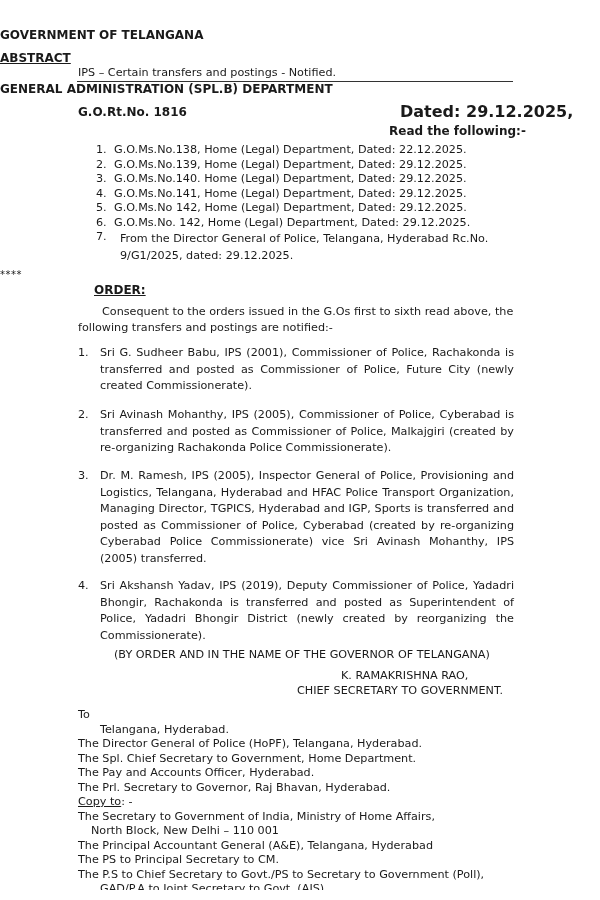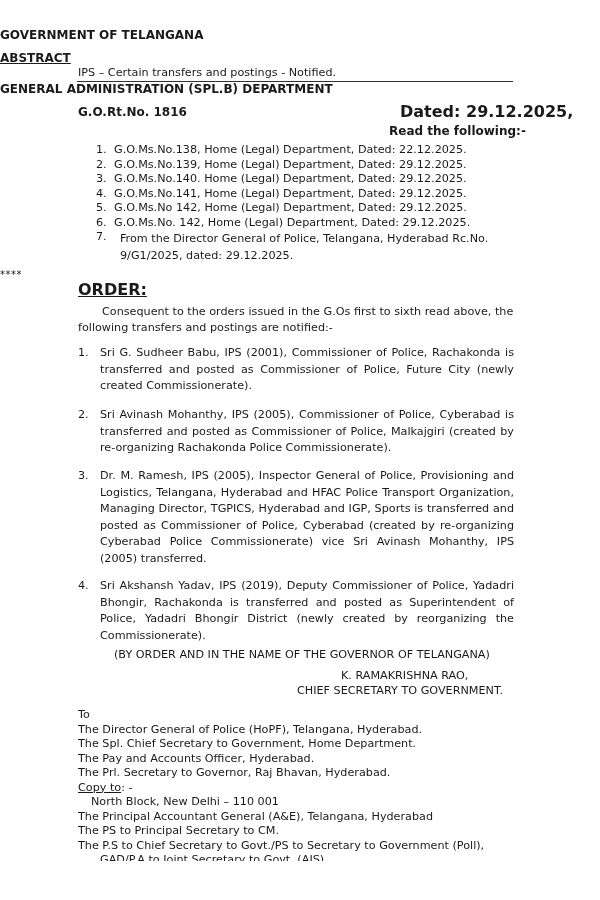--- a/index.html
+++ b/index.html
@@ -40,21 +40,21 @@
 
     .ref-list { position: absolute; top: 143px; left: 96px; width: 420px; }
     .ref-item { display: flex; height: 14.5px; }
     .ref-num { width: 18px; flex: 0 0 18px; }
     .ref-text { white-space: nowrap; }
     .ref-item.wrap { height: auto; }
     .ref-item.wrap .ref-text { white-space: normal; line-height: 17px; margin-left: 6px; }
 
     .stars { top: 268px; left: 0; width: 600px; font-size: 10px; letter-spacing: 0.5px; }
 
-    .order-head { top: 283px; left: 78px; font-size: 16px; }
+    .order-head { top: 283px; left: 94px; font-size: 12px; }
     .intro {
       position: absolute; top: 304px; left: 78px; width: 436px;
       text-indent: 24px; line-height: 16px;
     }
 
     .orders { position: absolute; left: 78px; width: 436px; }
     .order-item { display: flex; position: absolute; left: 0; width: 436px; }
     .order-num { width: 22px; flex: 0 0 22px; line-height: 16.5px; }
     .order-text {
       flex: 1; text-align: justify; line-height: 16.5px;
@@ -140,25 +140,27 @@
       <span class="order-text">Sri Akshansh Yadav, IPS (2019), Deputy Commissioner of Police, Yadadri Bhongir, Rachakonda is transferred and posted as Superintendent of Police, Yadadri Bhongir District (newly created by reorganizing the Commissionerate).</span>
     </div>
   </div>
 
   <div class="abs governor">(BY ORDER AND IN THE NAME OF THE GOVERNOR OF TELANGANA)</div>
   <div class="abs signer">K. RAMAKRISHNA RAO,</div>
   <div class="abs signer-title">CHIEF SECRETARY TO GOVERNMENT.</div>
 
   <div class="dist">
     <div class="dist-line">To</div>
+    <div class="dist-line indent1">Telangana, Hyderabad.</div>
     <div class="dist-line">The Director General of Police (HoPF), Telangana, Hyderabad.</div>
     <div class="dist-line">The Spl. Chief Secretary to Government, Home Department.</div>
     <div class="dist-line">The Pay and Accounts Officer, Hyderabad.</div>
     <div class="dist-line">The Prl. Secretary to Governor, Raj Bhavan, Hyderabad.</div>
     <div class="dist-line copy-to"><span class="u">Copy to</span><span>: -</span></div>
+    <div class="dist-line">The Secretary to Government of India, Ministry of Home Affairs,</div>
     <div class="dist-line indent2">North Block, New Delhi – 110 001</div>
     <div class="dist-line">The Principal Accountant General (A&amp;E), Telangana, Hyderabad</div>
     <div class="dist-line">The PS to Principal Secretary to CM.</div>
     <div class="dist-line">The P.S to Chief Secretary to Govt./PS to Secretary to Government (Poll),</div>
     <div class="dist-line indent3 cutoff">GAD/P.A to Joint Secretary to Govt. (AIS)</div>
   </div>
 
 </div>
 
 </body></html>

